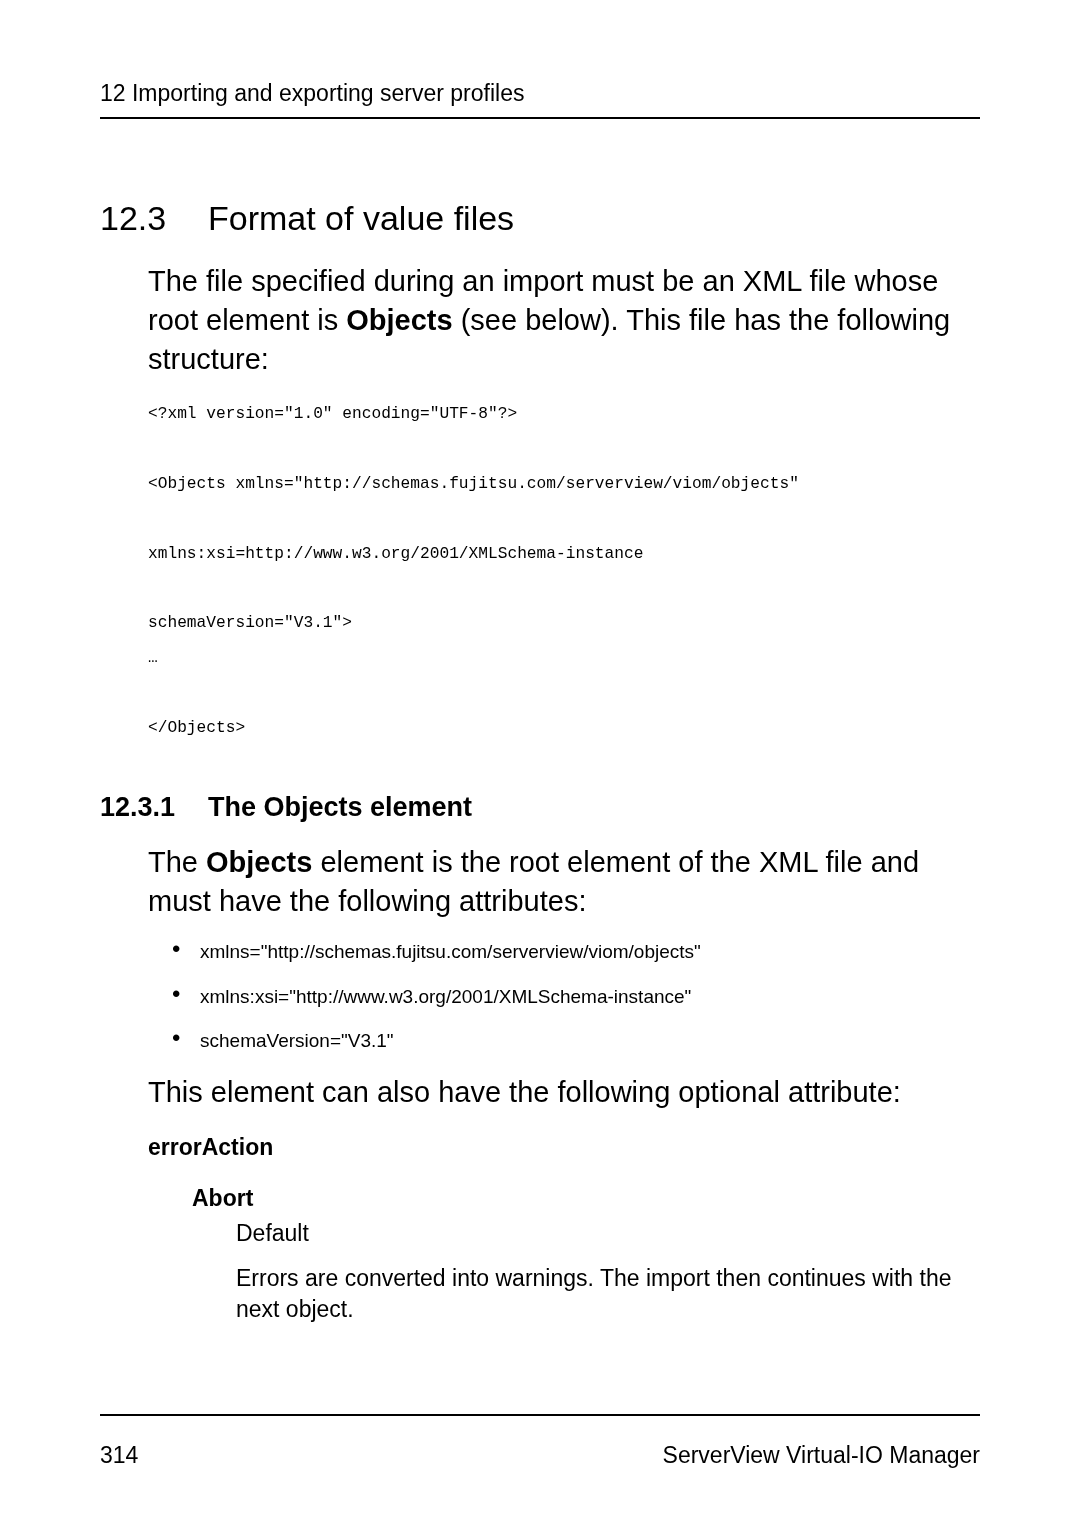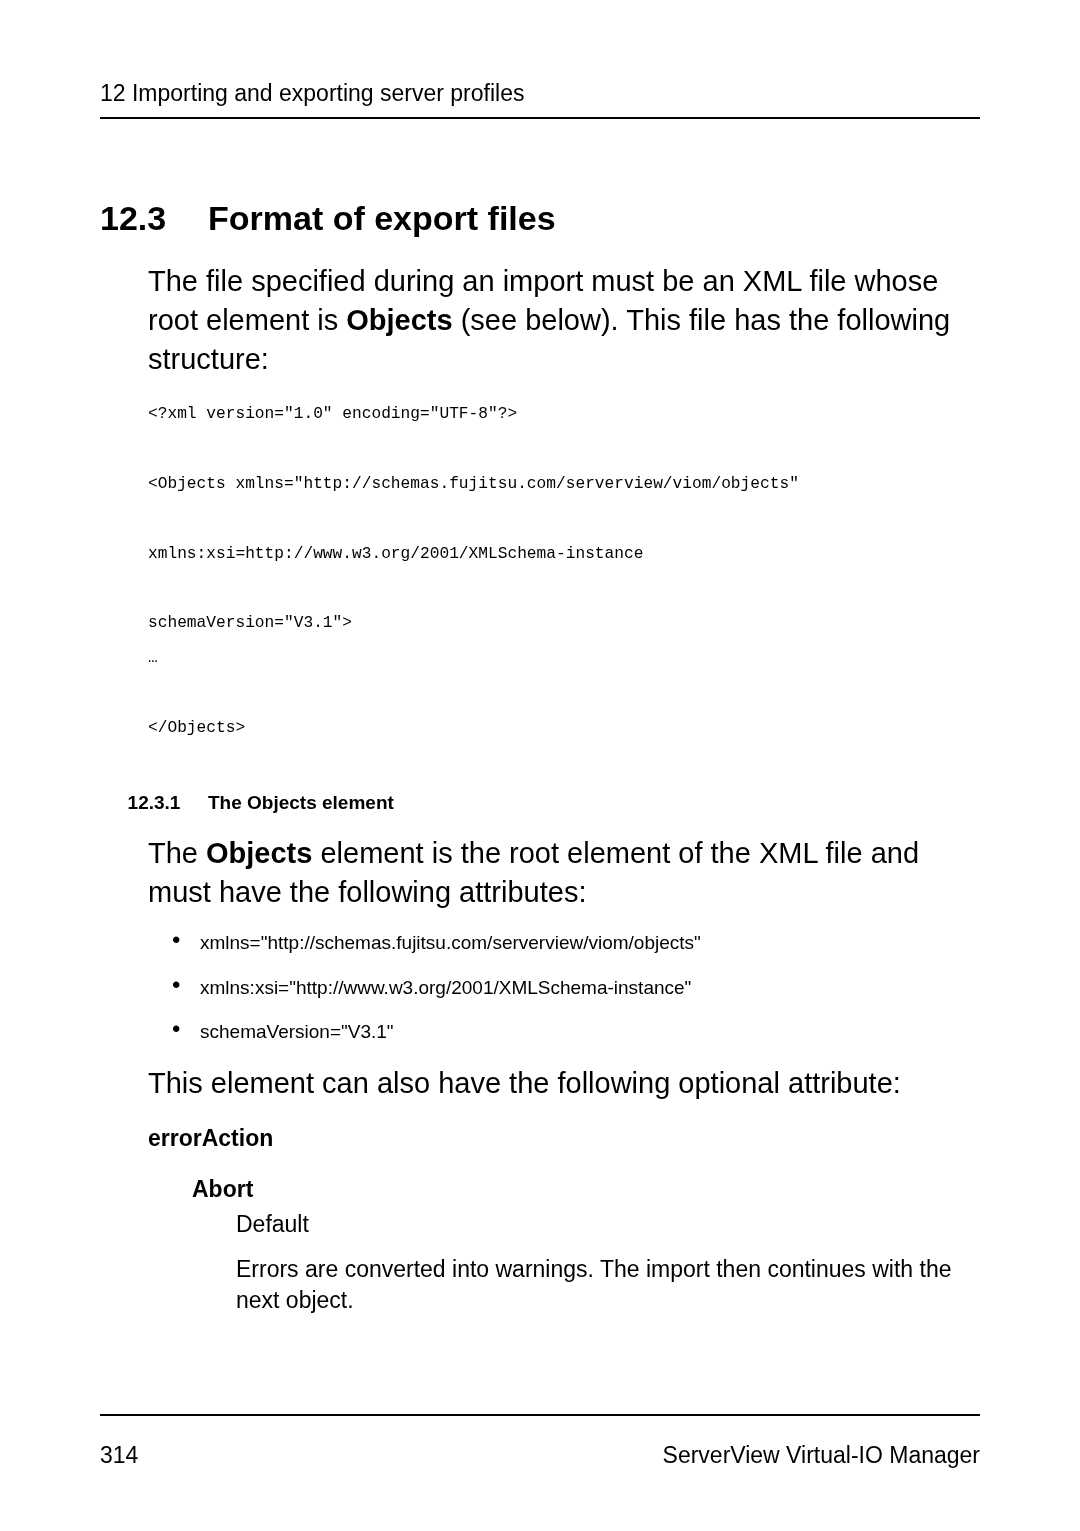--- a/index.html
+++ b/index.html
@@ -24,35 +24,34 @@
     }
     .running-header {
       font-size: 23px;
       font-weight: 400;
       padding-bottom: 10px;
       border-bottom: 2px solid #000;
       margin-bottom: 80px;
     }
     .section-heading {
       font-size: 34px;
-      font-weight: 700;
+      font-weight: 400;
       margin-bottom: 24px;
       display: flex;
     }
     .section-num {
       width: 108px;
       flex-shrink: 0;
     }
     .subsection-heading {
-      font-size: 19px;
+      font-size: 27px;
       font-weight: 700;
       margin-top: 46px;
       margin-bottom: 20px;
       display: flex;
-      text-align: center;
     }
     .subsection-num {
       width: 108px;
       flex-shrink: 0;
     }
     .body-indent {
       margin-left: 48px;
     }
     .body-text {
       font-size: 29px;
@@ -120,21 +119,21 @@
   </style>
 </head>
 <body>
 
 <div class="page">
 
   <div class="running-header">12 Importing and exporting server profiles</div>
 
   <div class="section-heading">
     <span class="section-num">12.3</span>
-    <span>Format of export files</span>
+    <span>Format of value files</span>
   </div>
 
   <div class="body-indent">
     <p class="body-text">
       <span>The file specified during an import must be an XML file whose root element is </span><b>Objects</b><span> (see below). This file has the following structure:</span>
     </p>
     <div class="code-block">&lt;?xml version="1.0" encoding="UTF-8"?&gt;
 
 &lt;Objects xmlns="http://schemas.fujitsu.com/serverview/viom/objects"
 

